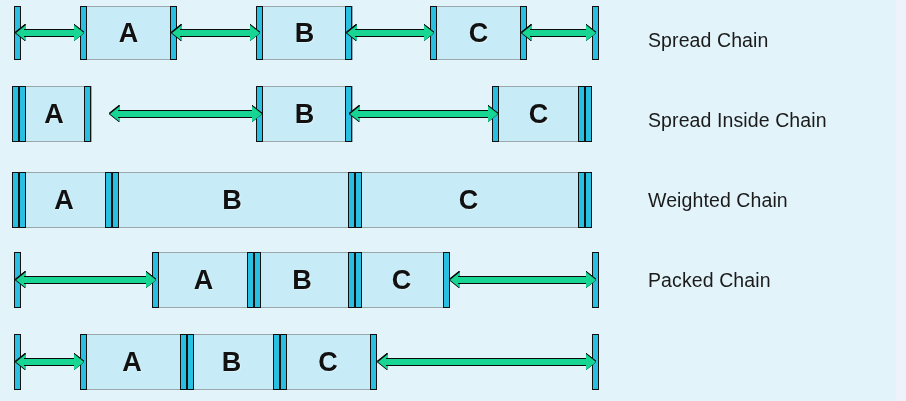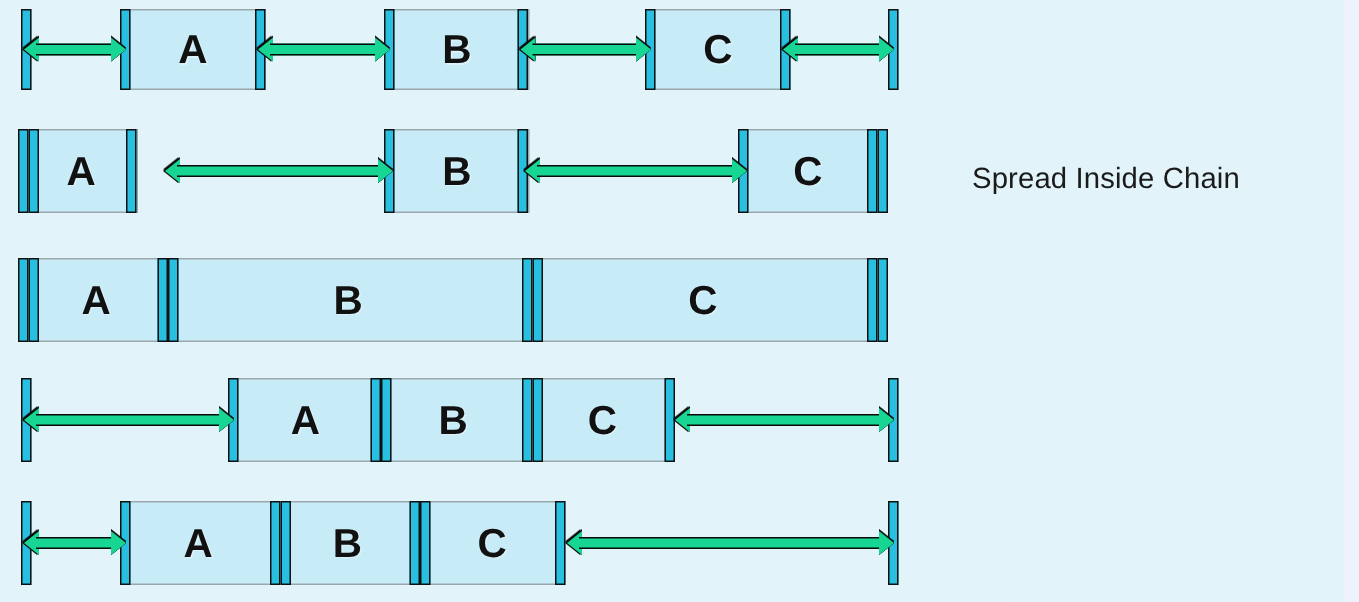--- a/index.html
+++ b/index.html
@@ -108,20 +108,21 @@
         <div class="arrow" style="left: 347px; width: 87px; top: 25px;">
           <span class="head l"></span>
           <span class="shaft"></span>
           <span class="head r"></span>
         </div>
         <div class="arrow" style="left: 522px; width: 74px; top: 25px;">
           <span class="head l"></span>
           <span class="shaft"></span>
           <span class="head r"></span>
         </div>
+        <div class="row-label">Spread Chain</div>
       </div>
       <div class="row" style="top: 80px;">
         <div class="box" style="left: 16px; top: 6px; width: 76px; height: 56px;">
           <span class="box-letter">A</span>
         </div>
         <div class="box" style="left: 256px; top: 6px; width: 97px; height: 56px;">
           <span class="box-letter">B</span>
         </div>
         <div class="box" style="left: 492px; top: 6px; width: 93px; height: 56px;">
           <span class="box-letter">C</span>
@@ -157,20 +158,21 @@
           <span class="box-letter">C</span>
         </div>
         <div class="bar dbl" style="left: 12px; top: 12px; height: 56px;"></div>
         <div class="bar dbl" style="left: 19px; top: 12px; height: 56px;"></div>
         <div class="bar dbl" style="left: 105px; top: 12px; height: 56px;"></div>
         <div class="bar dbl" style="left: 112px; top: 12px; height: 56px;"></div>
         <div class="bar dbl" style="left: 348px; top: 12px; height: 56px;"></div>
         <div class="bar dbl" style="left: 355px; top: 12px; height: 56px;"></div>
         <div class="bar dbl" style="left: 578px; top: 12px; height: 56px;"></div>
         <div class="bar dbl" style="left: 585px; top: 12px; height: 56px;"></div>
+        <div class="row-label">Weighted Chain</div>
       </div>
       <div class="row" style="top: 240px;">
         <div class="box" style="left: 155px; top: 12px; width: 97px; height: 56px;">
           <span class="box-letter">A</span>
         </div>
         <div class="box" style="left: 253px; top: 12px; width: 98px; height: 56px;">
           <span class="box-letter">B</span>
         </div>
         <div class="box" style="left: 354px; top: 12px; width: 95px; height: 56px;">
           <span class="box-letter">C</span>
@@ -186,20 +188,21 @@
         <div class="arrow" style="left: 16px; width: 140px; top: 32px;">
           <span class="head l"></span>
           <span class="shaft"></span>
           <span class="head r"></span>
         </div>
         <div class="arrow" style="left: 450px; width: 146px; top: 32px;">
           <span class="head l"></span>
           <span class="shaft"></span>
           <span class="head r"></span>
         </div>
+        <div class="row-label">Packed Chain</div>
       </div>
       <div class="row" style="top: 320px;">
         <div class="box" style="left: 83px; top: 14px; width: 98px; height: 56px;">
           <span class="box-letter">A</span>
         </div>
         <div class="box" style="left: 185px; top: 14px; width: 93px; height: 56px;">
           <span class="box-letter">B</span>
         </div>
         <div class="box" style="left: 280px; top: 14px; width: 96px; height: 56px;">
           <span class="box-letter">C</span>

